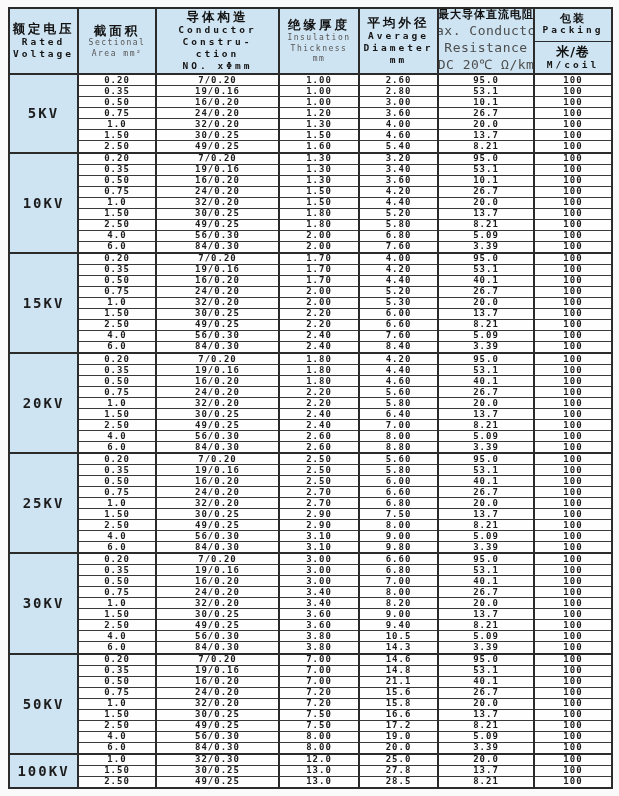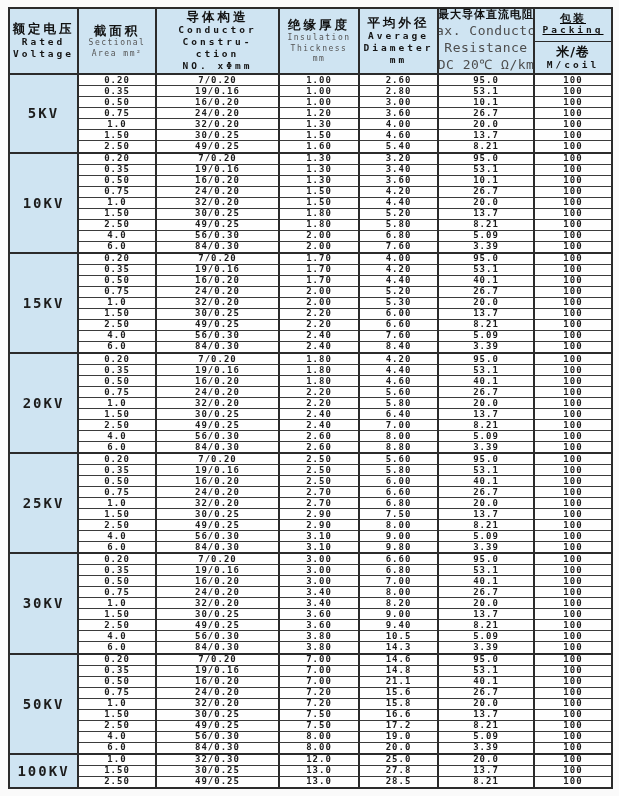--- a/index.html
+++ b/index.html
@@ -111,21 +111,21 @@
     line-height: 1.25;
   }
   th.packing-th { padding: 0; }
   .pack-top, .pack-bottom {
     height: 50%;
     display: flex;
     flex-direction: column;
     justify-content: center;
     align-items: center;
   }
-  .pack-top { border-bottom: 1.5px solid #2b2b2b; text-decoration: underline; }
+  .pack-top { border-bottom: 1.5px solid #2b2b2b; }
 </style>
 </head>
 <body>
 
 <div class="page">
   <table class="spec" id="spec">
     <colgroup>
       <col class="c1">
         <col class="c2">
         <col class="c3">

